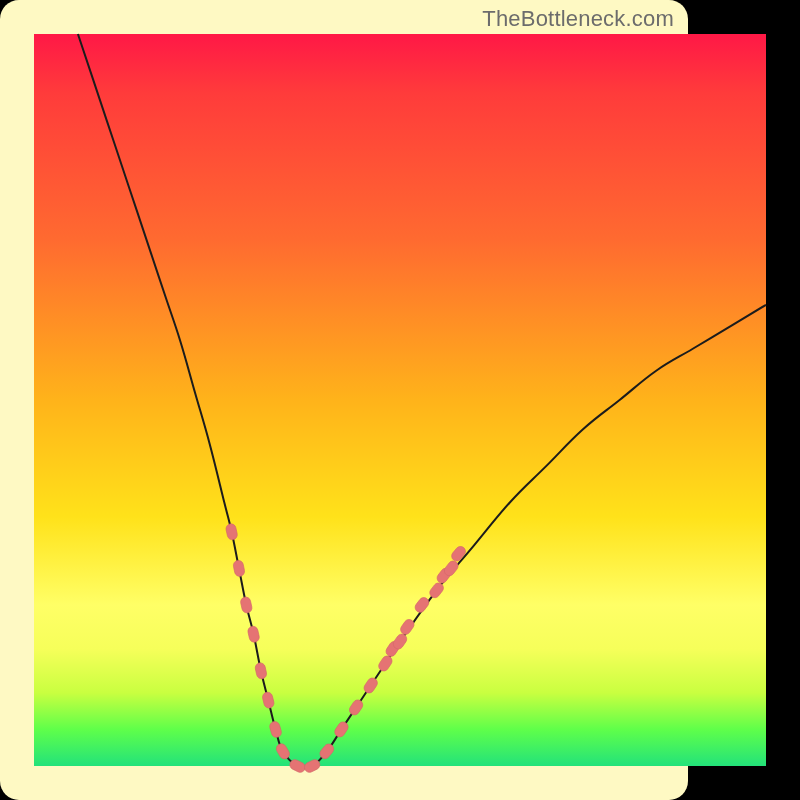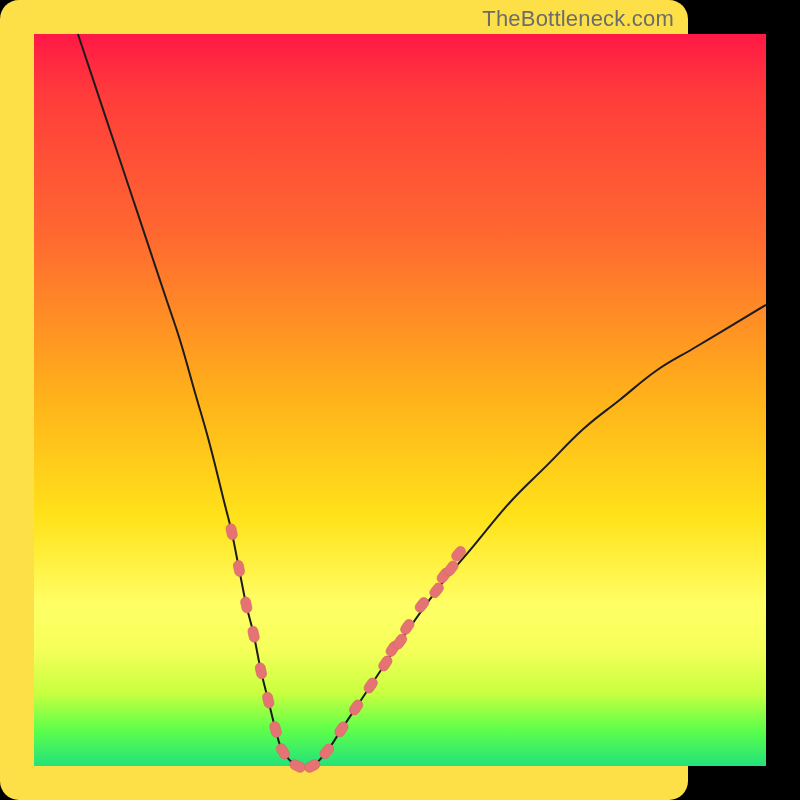--- a/index.html
+++ b/index.html
@@ -8,21 +8,21 @@
     width: 800px;
     height: 800px;
     background: #000;
     font-family: Arial, Helvetica, sans-serif;
     overflow: hidden;
   }
   .frame {
     position: relative;
     width: 688px;
     height: 800px;
-    background: #fde047;
+    background: #fef9c3;
     border-radius: 19px;
   }
   .plot-area {
     position: absolute;
     left: 34px;
     top: 34px;
     width: 732px;
     height: 732px;
     
     background: linear-gradient(

